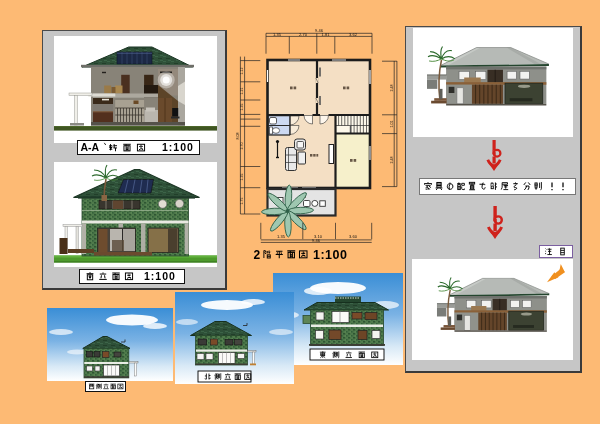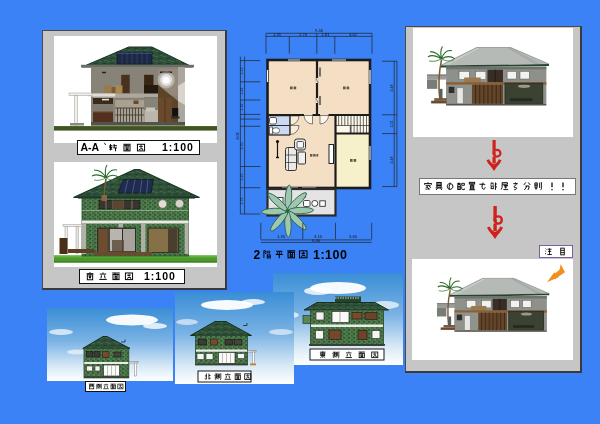--- a/index.html
+++ b/index.html
@@ -1,16 +1,16 @@
 <!DOCTYPE html>
 <html><head>
 <meta charset="utf-8">
 <style>
 html,body{margin:0;padding:0;background:#fff;}
-#page{position:relative;width:600px;height:424px;background:#3b82f6;overflow:hidden;
+#page{position:relative;width:600px;height:424px;background:#fdba74;overflow:hidden;
  font-family:"Liberation Sans",sans-serif;}
 .abs{position:absolute;}
 .panel{background:#c6c6c6;border:1px solid #6a6a6a;border-right:2px solid #3a3a3a;border-bottom:2px solid #3a3a3a;border-top:1px solid #4a4a4a;border-left:1px solid #4a4a4a;}
 .wht{background:#ffffff;}
 .lblbox{background:#fff;border:1px solid #111;}
 svg{display:block;}
 </style>
 </head>
 <body>
 <div id="page">

